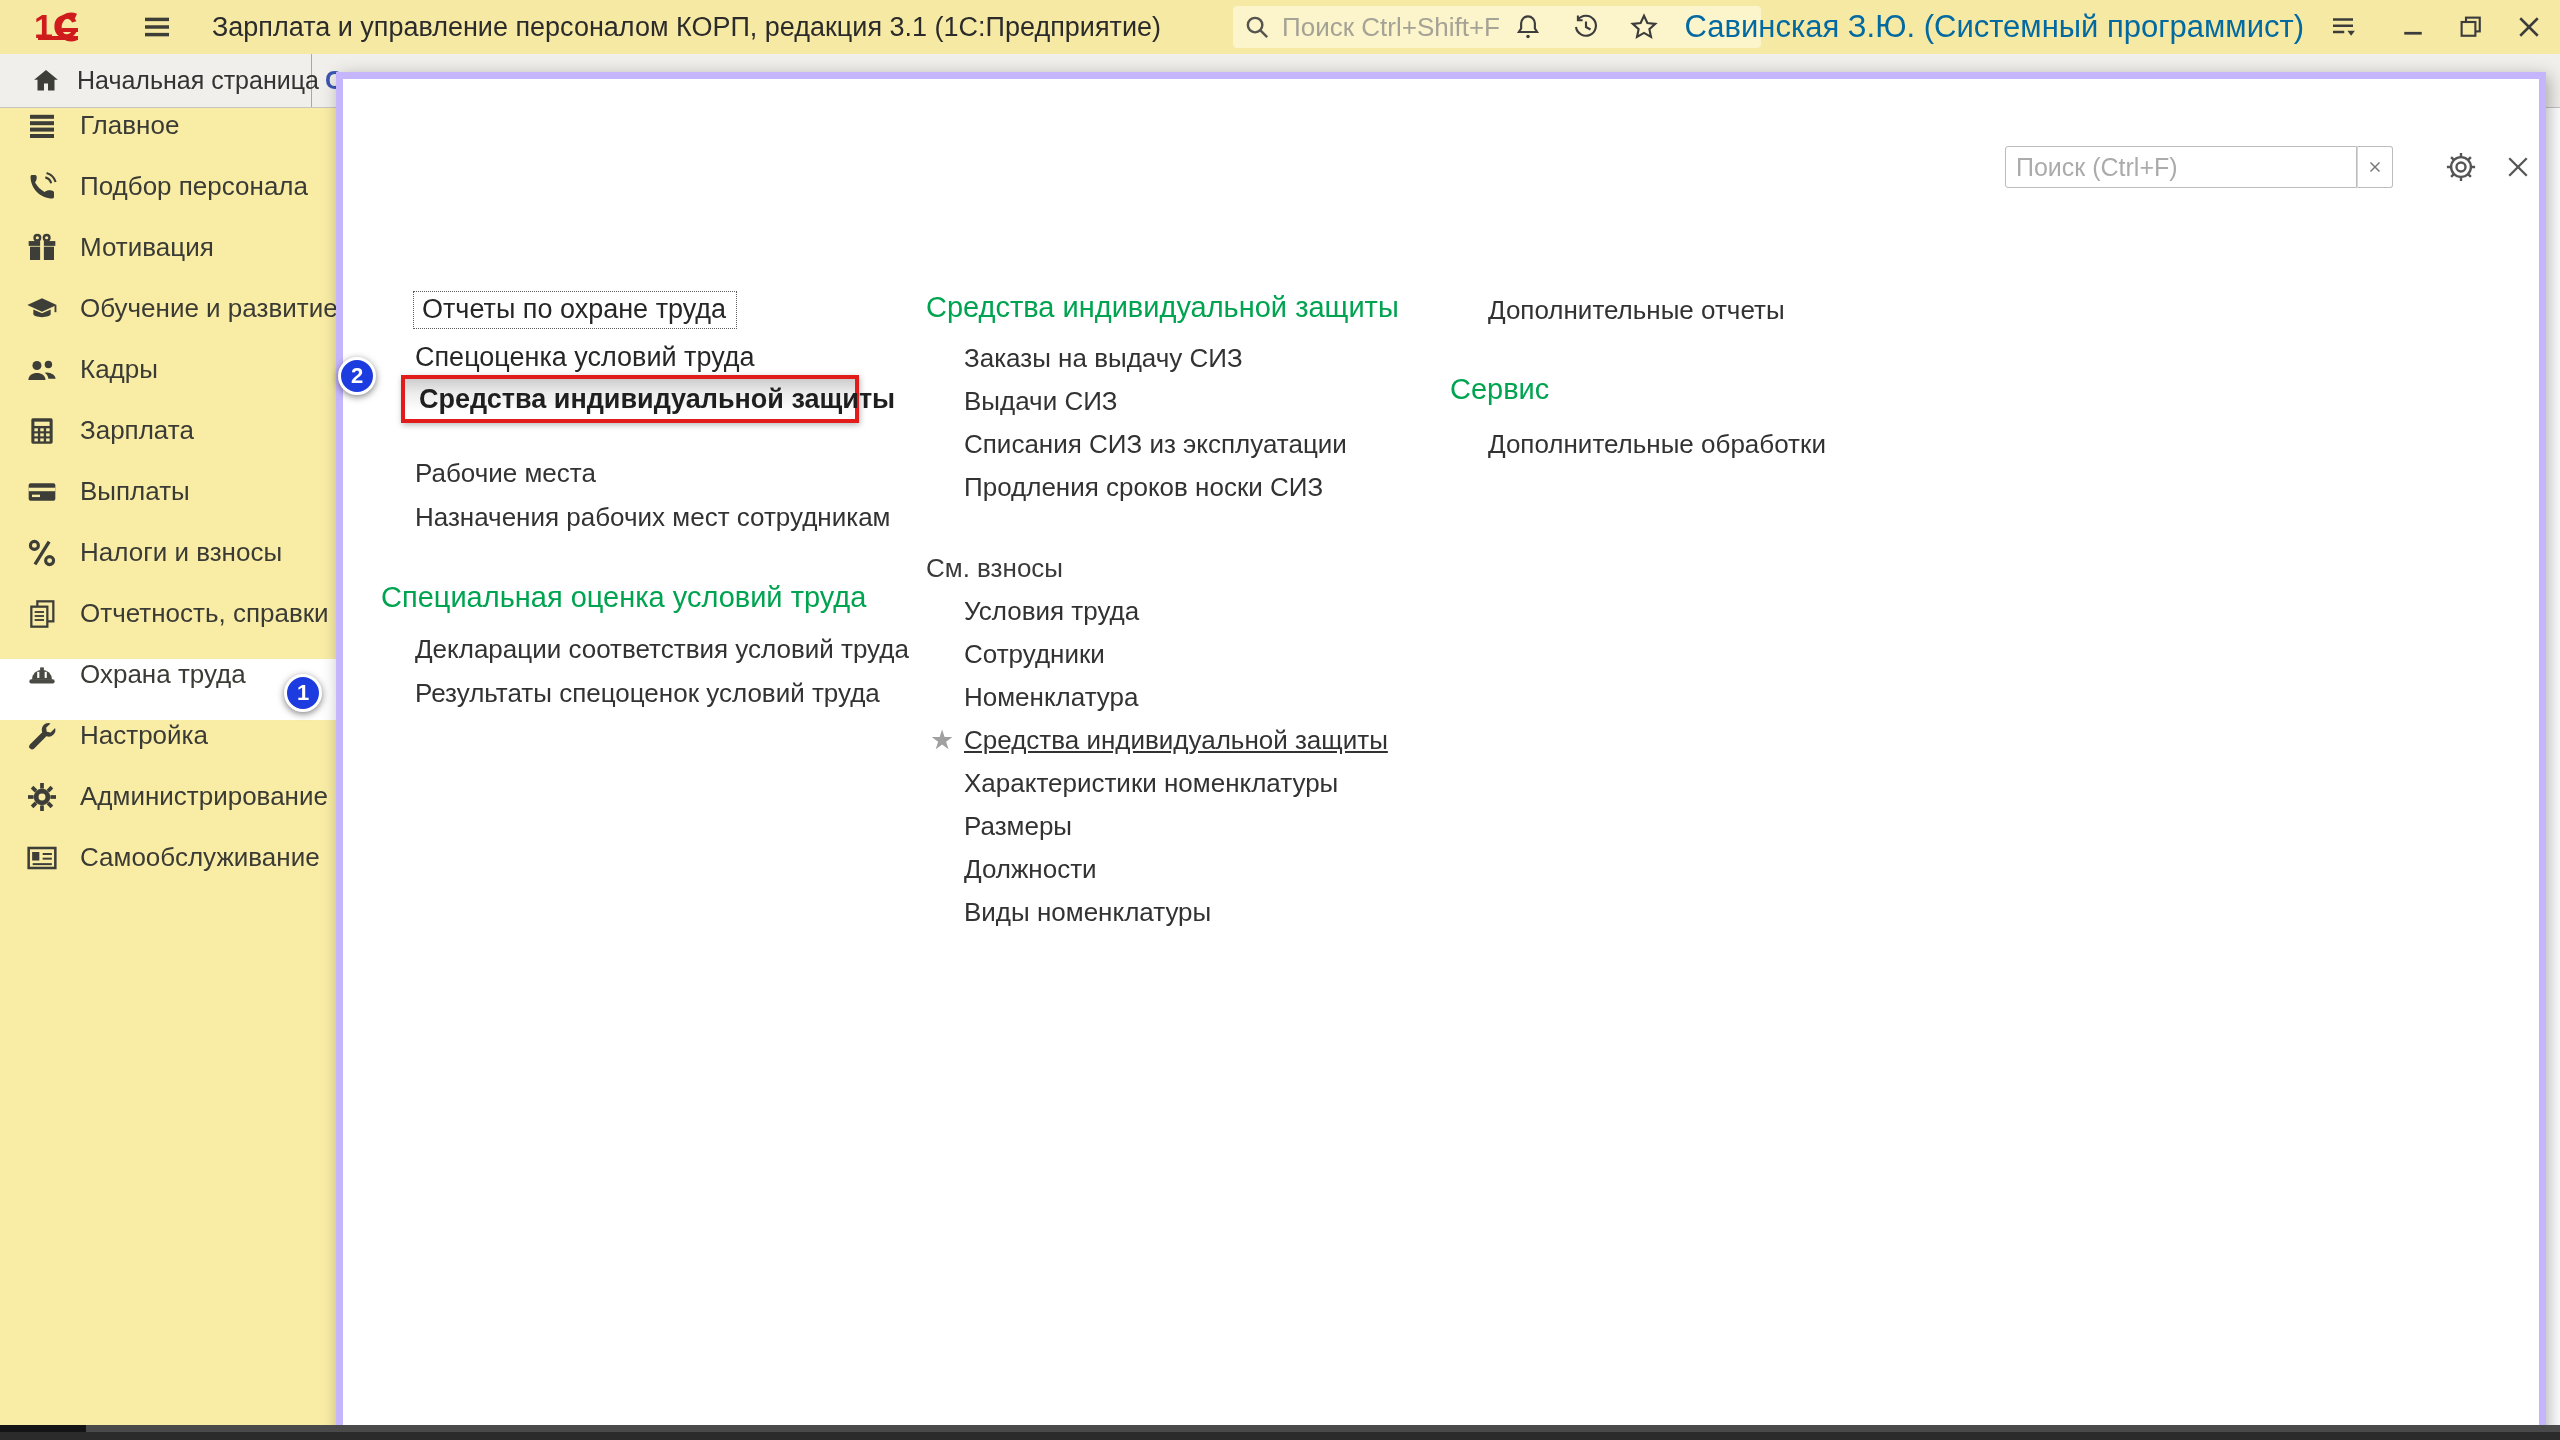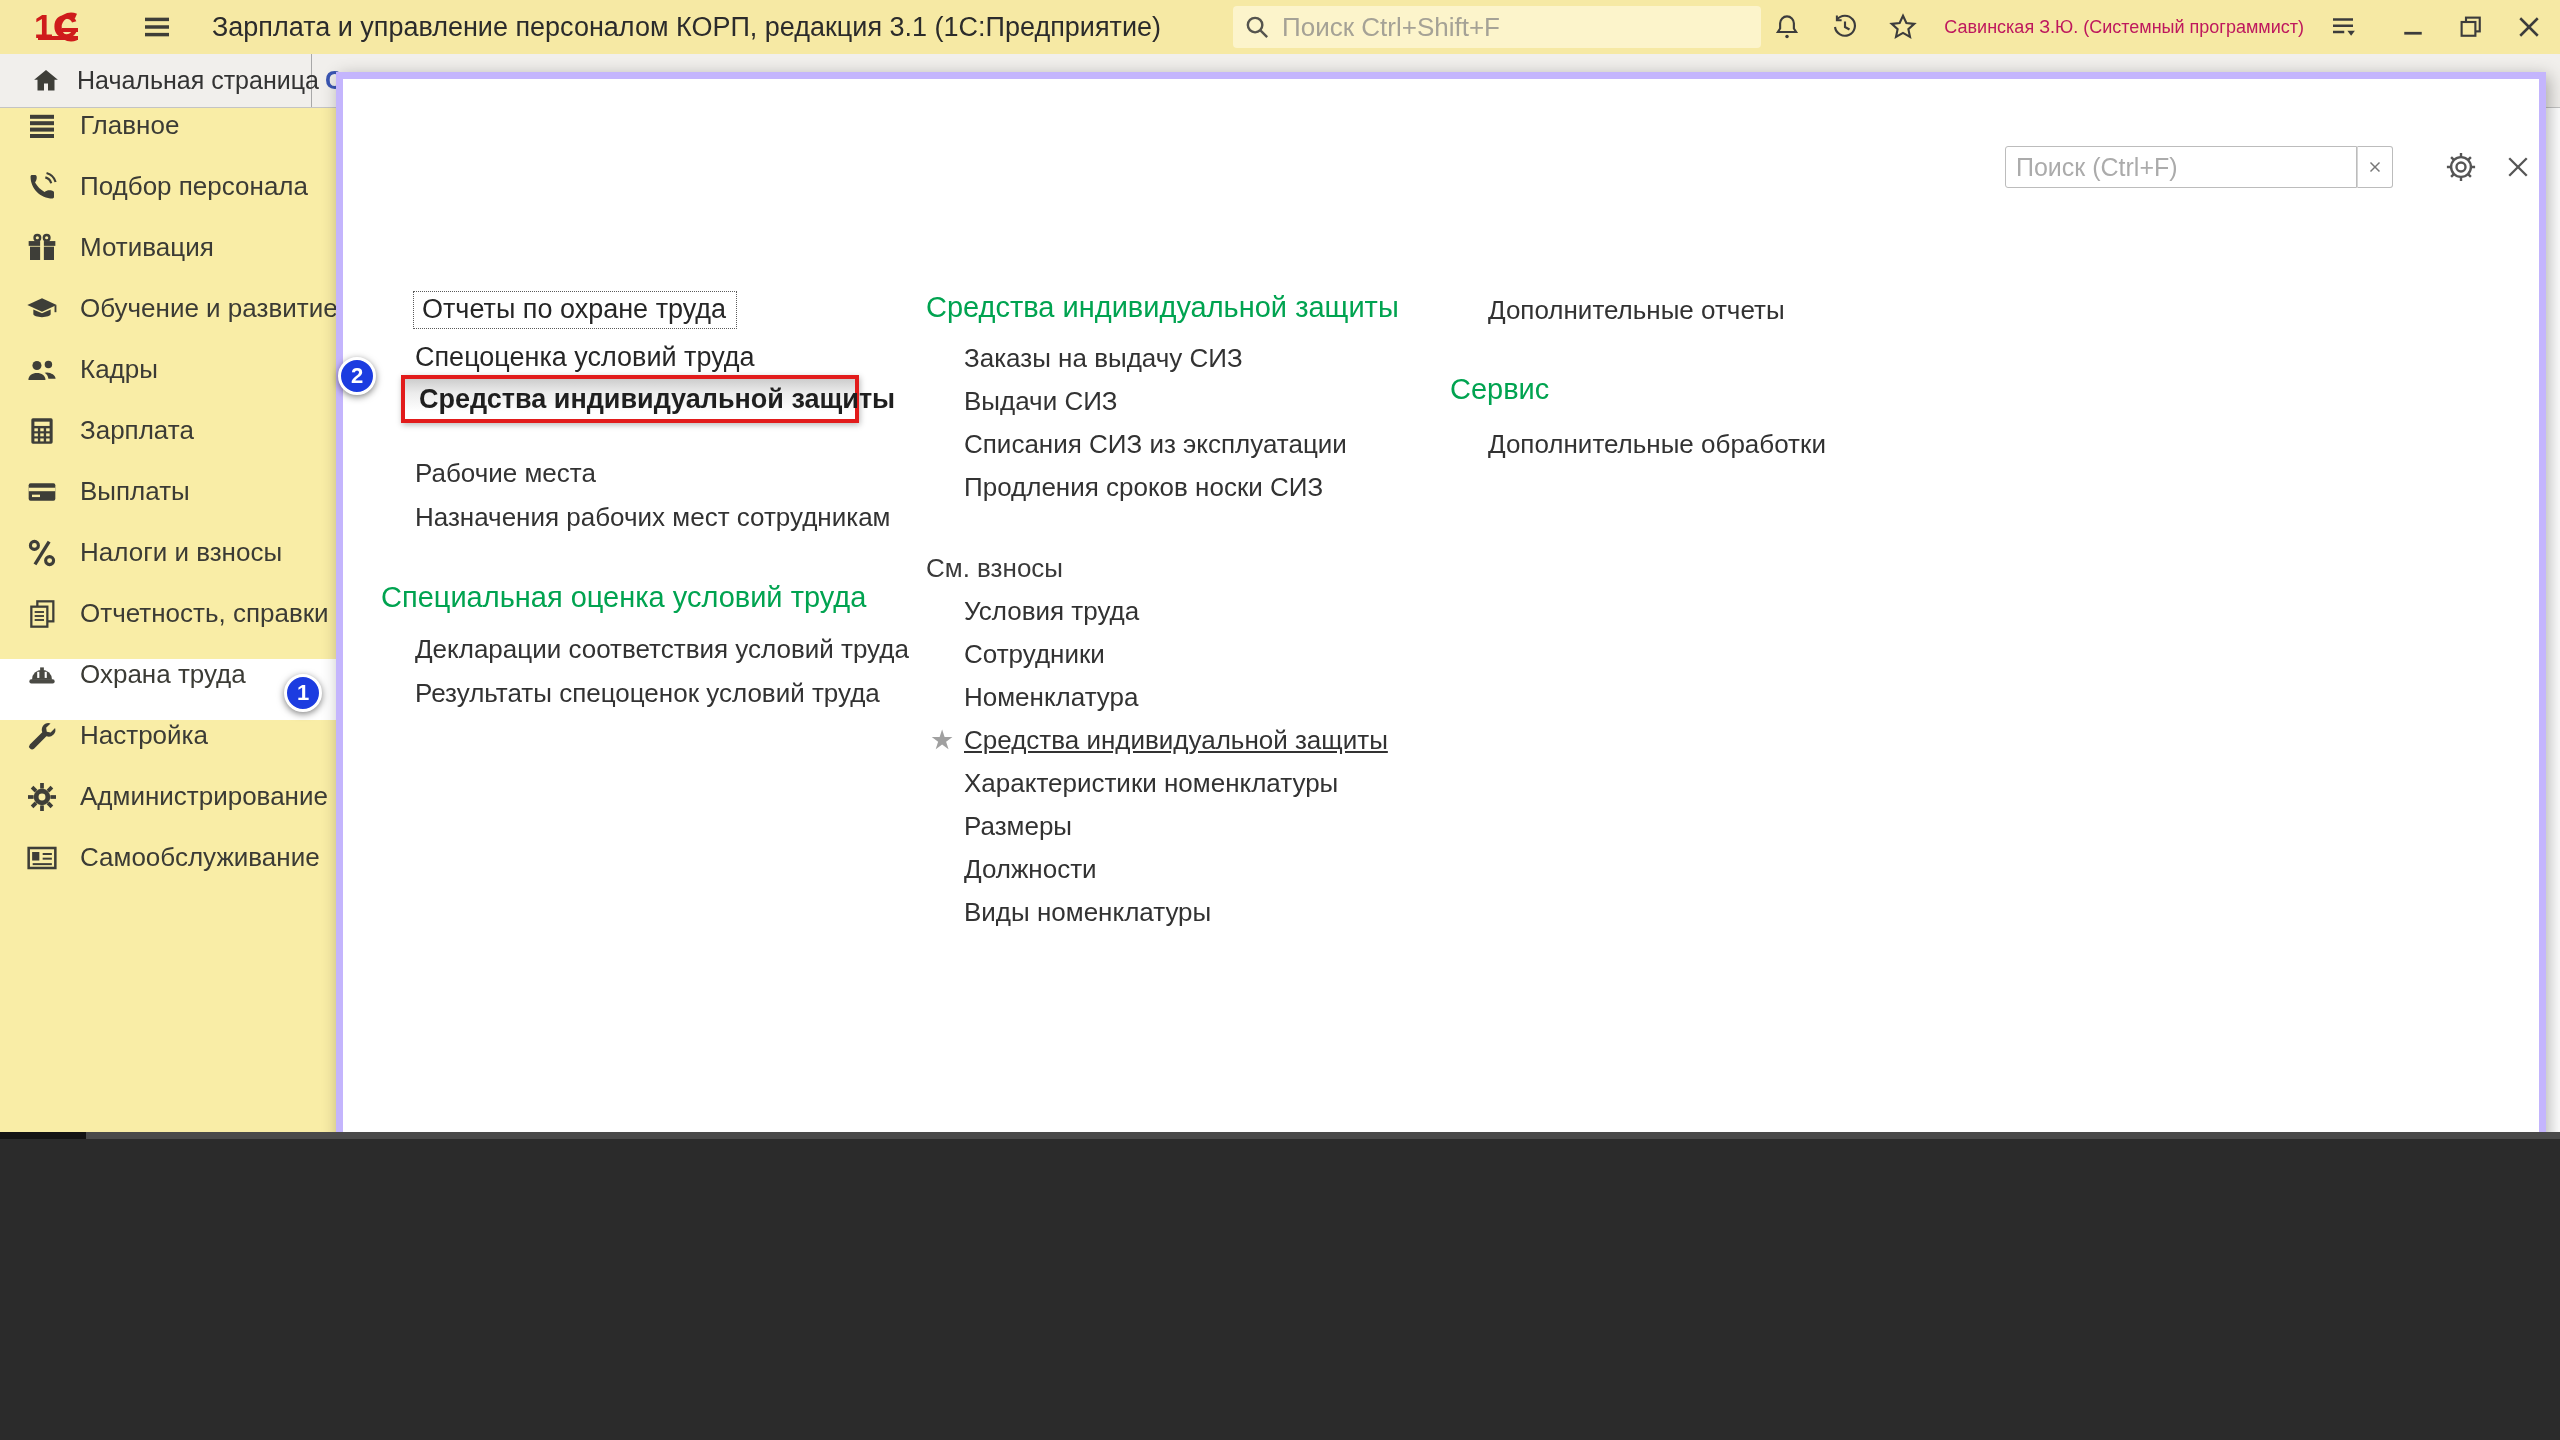--- a/index.html
+++ b/index.html
@@ -1,33 +1,33 @@
 <!DOCTYPE html>
 <html><head>
 <meta charset="utf-8">
 <style>
   html,body{margin:0;padding:0;background:#2b2b2b}
-  .stage{position:relative;width:2560px;height:1139px;background:#fff;overflow:hidden;
+  .stage{position:relative;width:2560px;height:1432px;background:#fff;overflow:hidden;
          font-family:"Liberation Sans",sans-serif;}
 
   
   .topbar{position:absolute;left:0;top:0;width:2560px;height:54px;background:#f6e9a4;z-index:5}
   .logo{position:absolute;left:32px;top:7px;width:78px;height:40px}
   .hamb{position:absolute;left:140px;top:11px;width:34px;height:32px}
   .app-title{position:absolute;left:212px;top:12px;font-size:27px;color:#2b2b2b;white-space:nowrap}
   .topbar-search{position:absolute;left:1233px;top:6px;width:528px;height:42px;background:#fcf4cb;
                  border-radius:4px;display:flex;align-items:center;padding-left:10px;box-sizing:border-box}
   .topbar-search svg{width:29px;height:29px;flex:0 0 auto}
   .topbar-search input{flex:1;border:none;background:transparent;font-size:26px;color:#444;outline:none;
                  margin-left:8px;font-family:inherit;min-width:0}
   .topbar-search input::placeholder{color:#a5a296}
   .top-icons{position:absolute;right:12px;top:0;height:54px;display:flex;align-items:center}
   .tbtn{width:38px;height:38px;margin-left:20px;display:flex;align-items:center;justify-content:center;cursor:pointer}
   .tbtn svg{width:30px;height:30px}
-  .user-name{font-size:18px;color:#be185d;margin-left:22px;white-space:nowrap;cursor:pointer}
+  .user-name{font-size:31px;color:#0369a1;margin-left:22px;white-space:nowrap;cursor:pointer}
 
   
   .tabrow{position:absolute;left:0;top:54px;width:2560px;height:54px;background:#f1efec;
           border-bottom:1px solid #c4c4c4;box-sizing:border-box;z-index:1}
   .home-tab{position:absolute;left:0;top:0;height:53px;width:312px;display:flex;align-items:center;
           padding-left:31px;border-right:1px solid #a8a8a8;box-sizing:border-box;cursor:pointer}
   .home-tab svg{width:30px;height:30px;flex:0 0 auto}
   .home-tab-label{font-size:25px;color:#333;margin-left:16px;white-space:nowrap}
   .partial-tab{position:absolute;left:325px;top:0;height:53px;display:flex;align-items:center;
           font-size:25px;font-weight:bold;color:#3a55b2;cursor:pointer}

